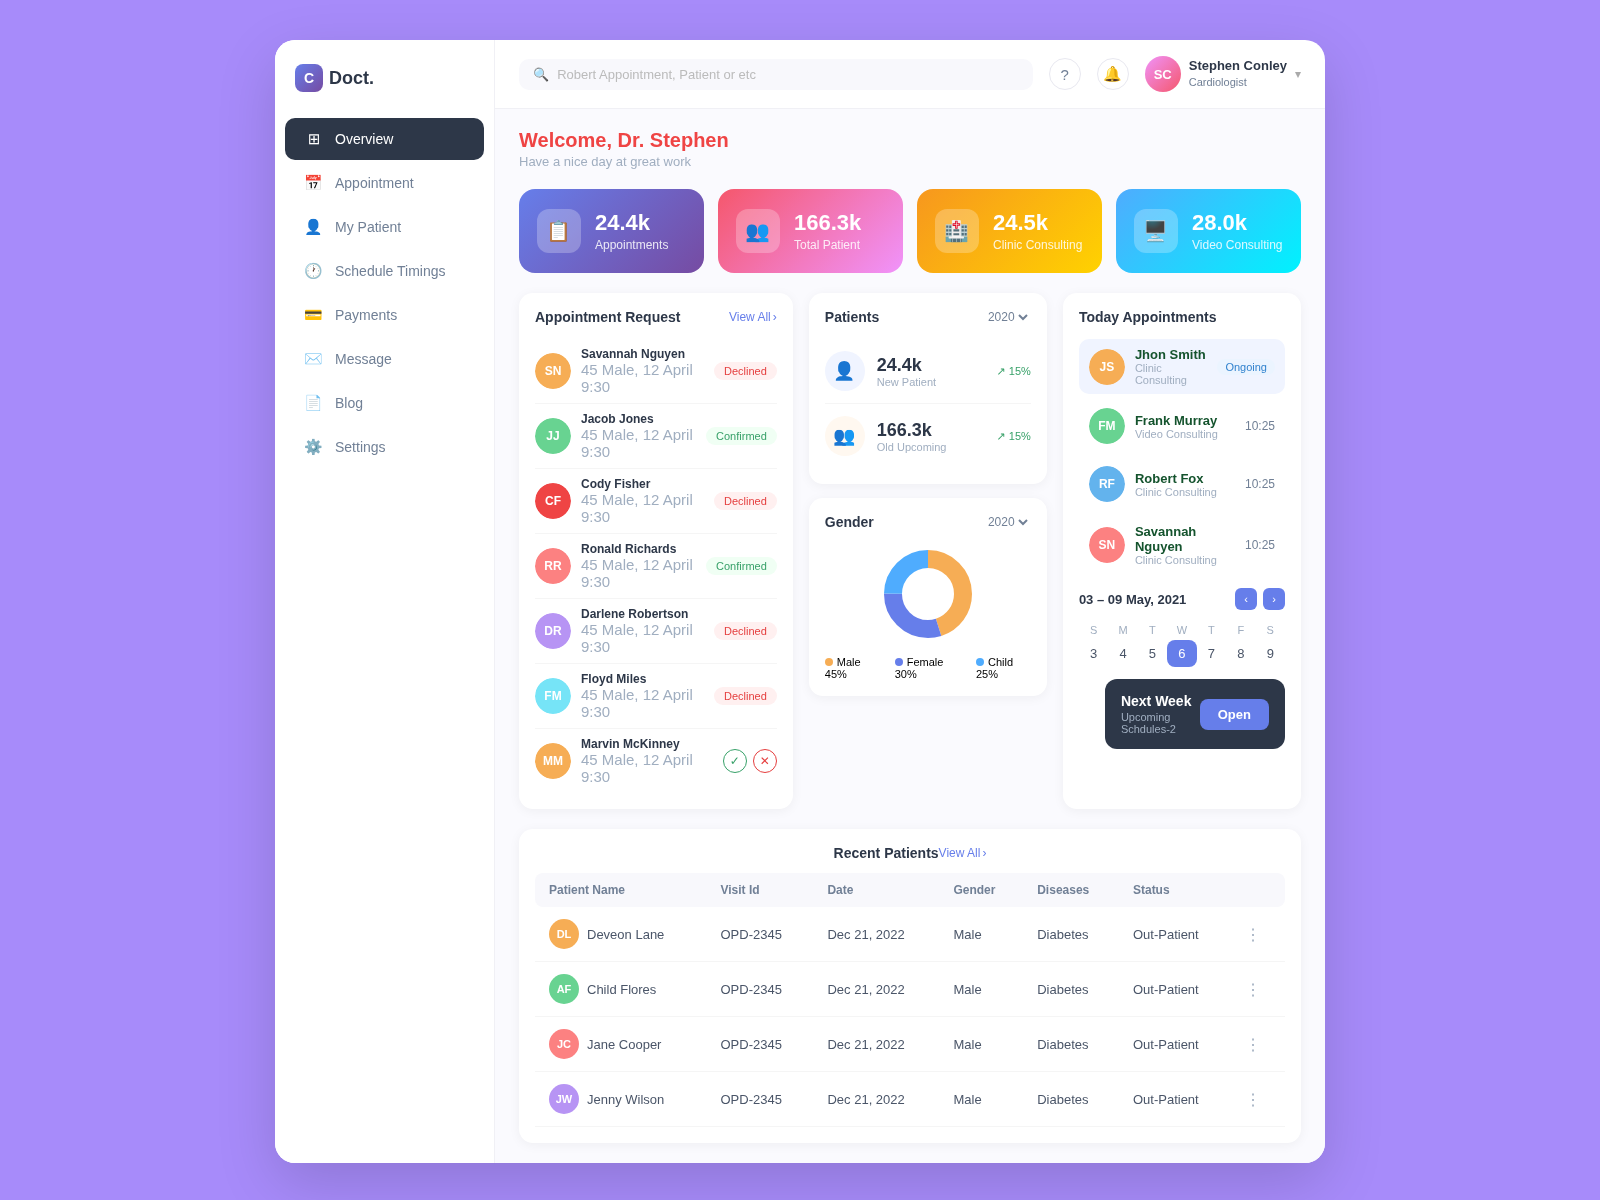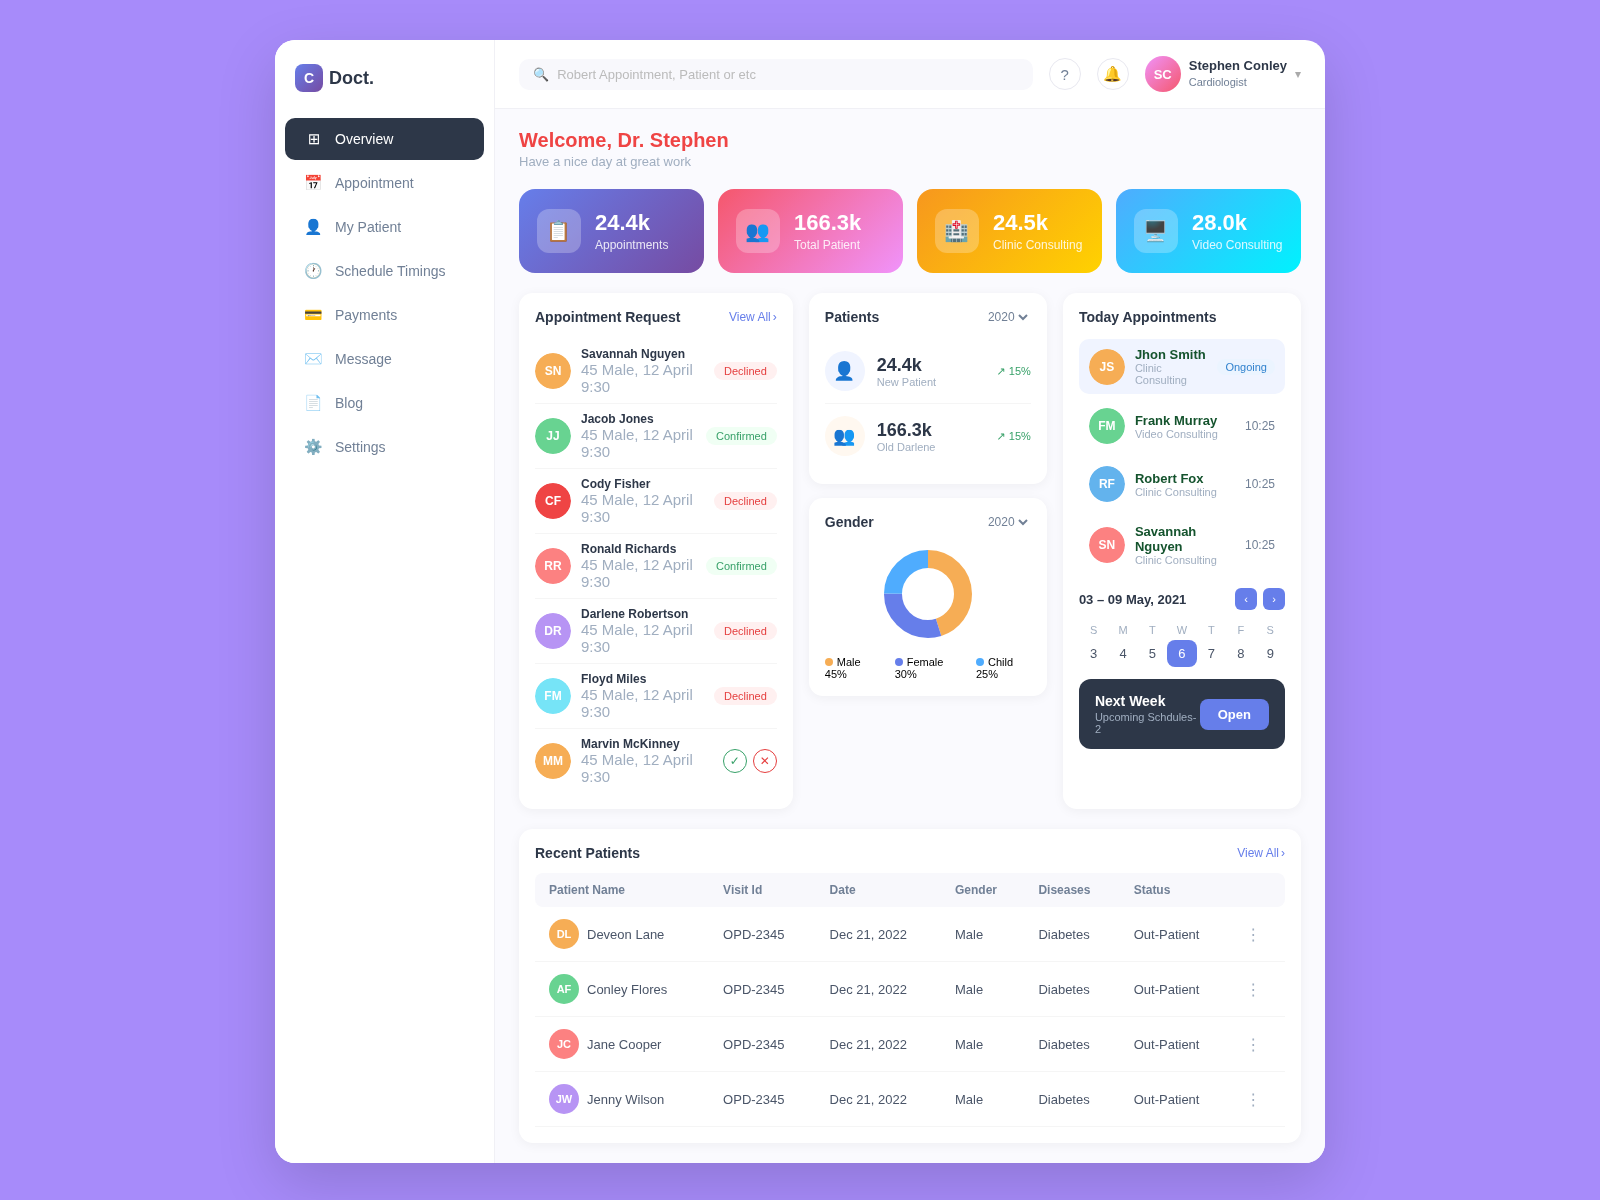--- a/index.html
+++ b/index.html
@@ -358,36 +358,37 @@
       color: white;
     }
     .next-week-card {
       background: #2d3748;
       border-radius: 12px;
       padding: 14px 16px;
       display: flex;
       align-items: center;
       justify-content: space-between;
       margin-top: 12px;
+      margin-left: 26px;
     }
     .next-week-title { font-size: 14px; font-weight: 700; color: #fff; }
     .next-week-sub { font-size: 11px; color: #a0aec0; margin-top: 2px; }
     .open-btn {
       background: #667eea;
       color: white;
       border: none;
       padding: 8px 18px;
       border-radius: 8px;
       font-size: 13px;
       font-weight: 600;
       cursor: pointer;
     }
     
     .recent-patients { background: #fff; border-radius: 14px; padding: 16px; box-shadow: 0 2px 12px rgba(0,0,0,0.05); }
-    .table-header { display: flex; justify-content: space-between; align-items: center; margin-bottom: 12px; }
+    .table-header { display: flex; justify-content: center; align-items: center; margin-bottom: 12px; }
     .table { width: 100%; border-collapse: collapse; }
     .table th {
       background: #f8f8fc;
       padding: 10px 14px;
       text-align: left;
       font-size: 12px;
       font-weight: 600;
       color: #718096;
     }
     .table th:first-child { border-radius: 8px 0 0 8px; }
@@ -625,21 +626,21 @@
               <div>
                 <div class="metric-value">24.4k</div>
                 <div class="metric-label">New Patient</div>
               </div>
               <span class="metric-trend">↗ 15%</span>
             </div>
             <div class="patients-metric">
               <div class="metric-icon" style="background:#fff8f0;">👥</div>
               <div>
                 <div class="metric-value">166.3k</div>
-                <div class="metric-label">Old Darlene</div>
+                <div class="metric-label">Old Upcoming</div>
               </div>
               <span class="metric-trend">↗ 15%</span>
             </div>
           </div>
 
           <div class="panel">
             <div class="panel-header">
               <span class="panel-title">Gender</span>
               <select class="year-select">
                 <option>2020</option>
@@ -775,21 +776,21 @@
     <td>Dec 21, 2022</td>
     <td>Male</td>
     <td>Diabetes</td>
     <td>Out-Patient</td>
     <td><span class="dots-menu">⋮</span></td>
               </tr>
               <tr>
     <td>
       <div class="patient-name-cell">
         <span class="table-row-avatar" style="background:#68d391">AF</span>
-        <span>Conley Flores</span>
+        <span>Child Flores</span>
       </div>
     </td>
     <td>OPD-2345</td>
     <td>Dec 21, 2022</td>
     <td>Male</td>
     <td>Diabetes</td>
     <td>Out-Patient</td>
     <td><span class="dots-menu">⋮</span></td>
               </tr>
               <tr>

